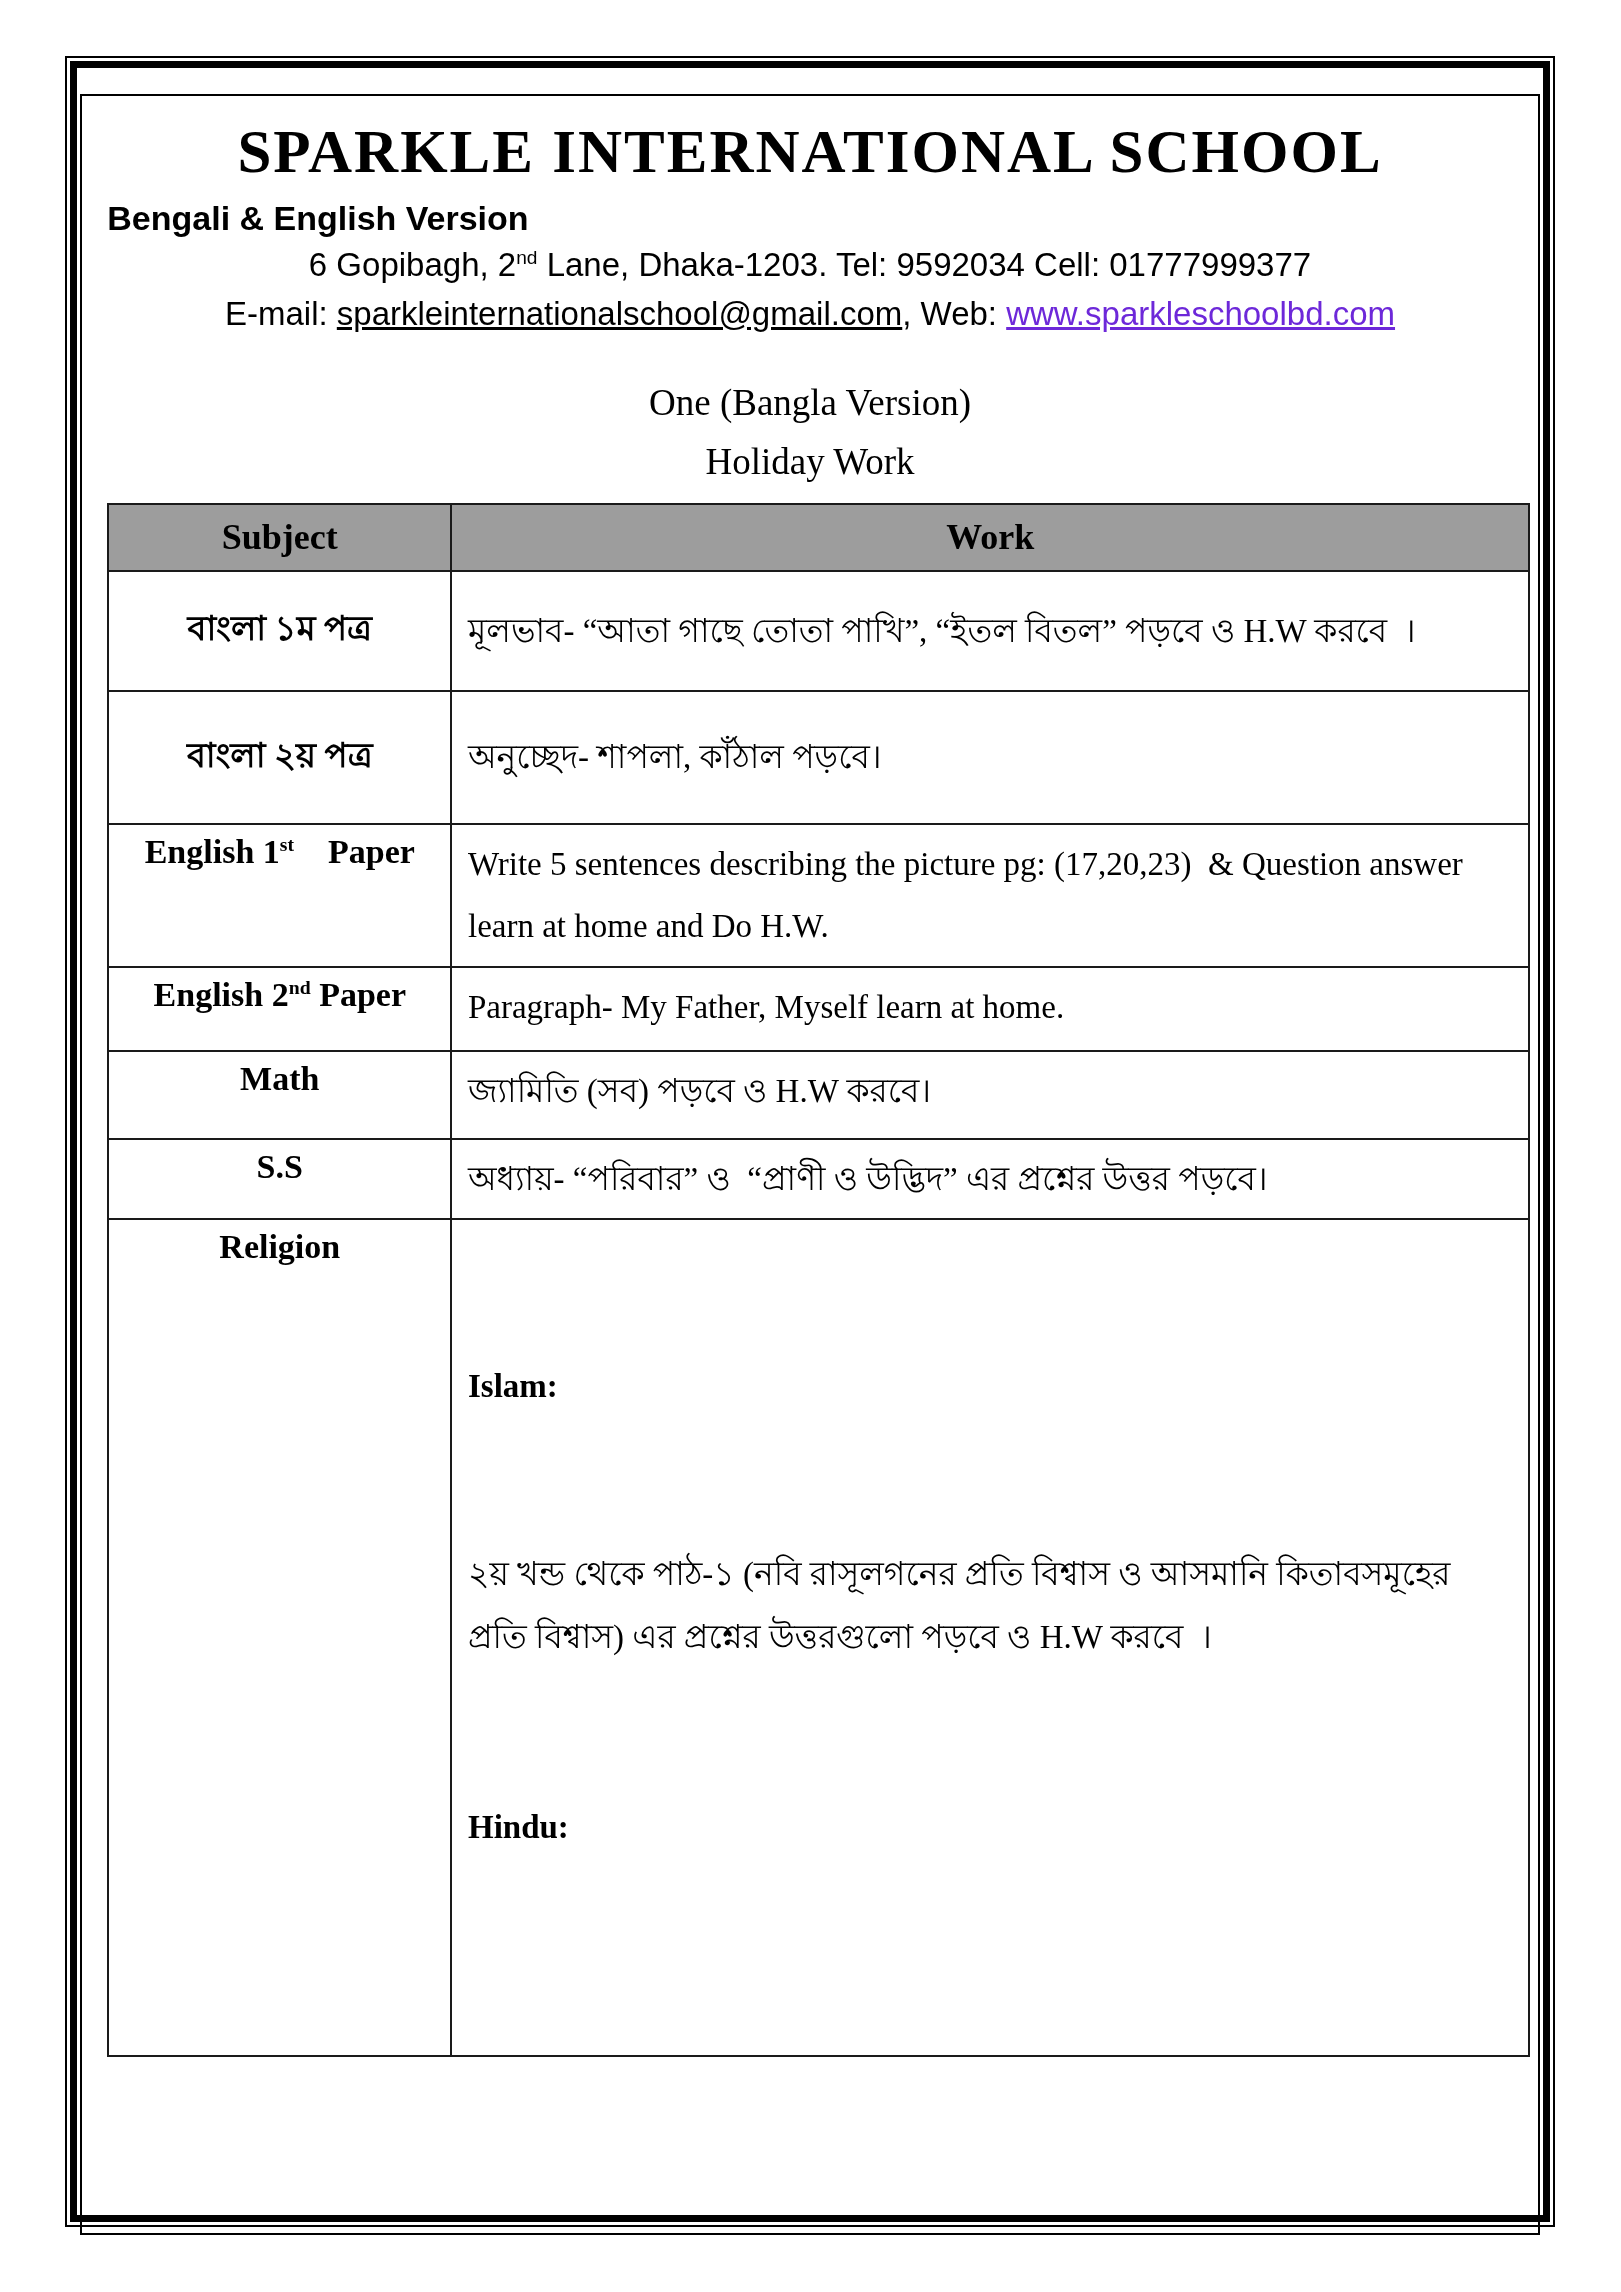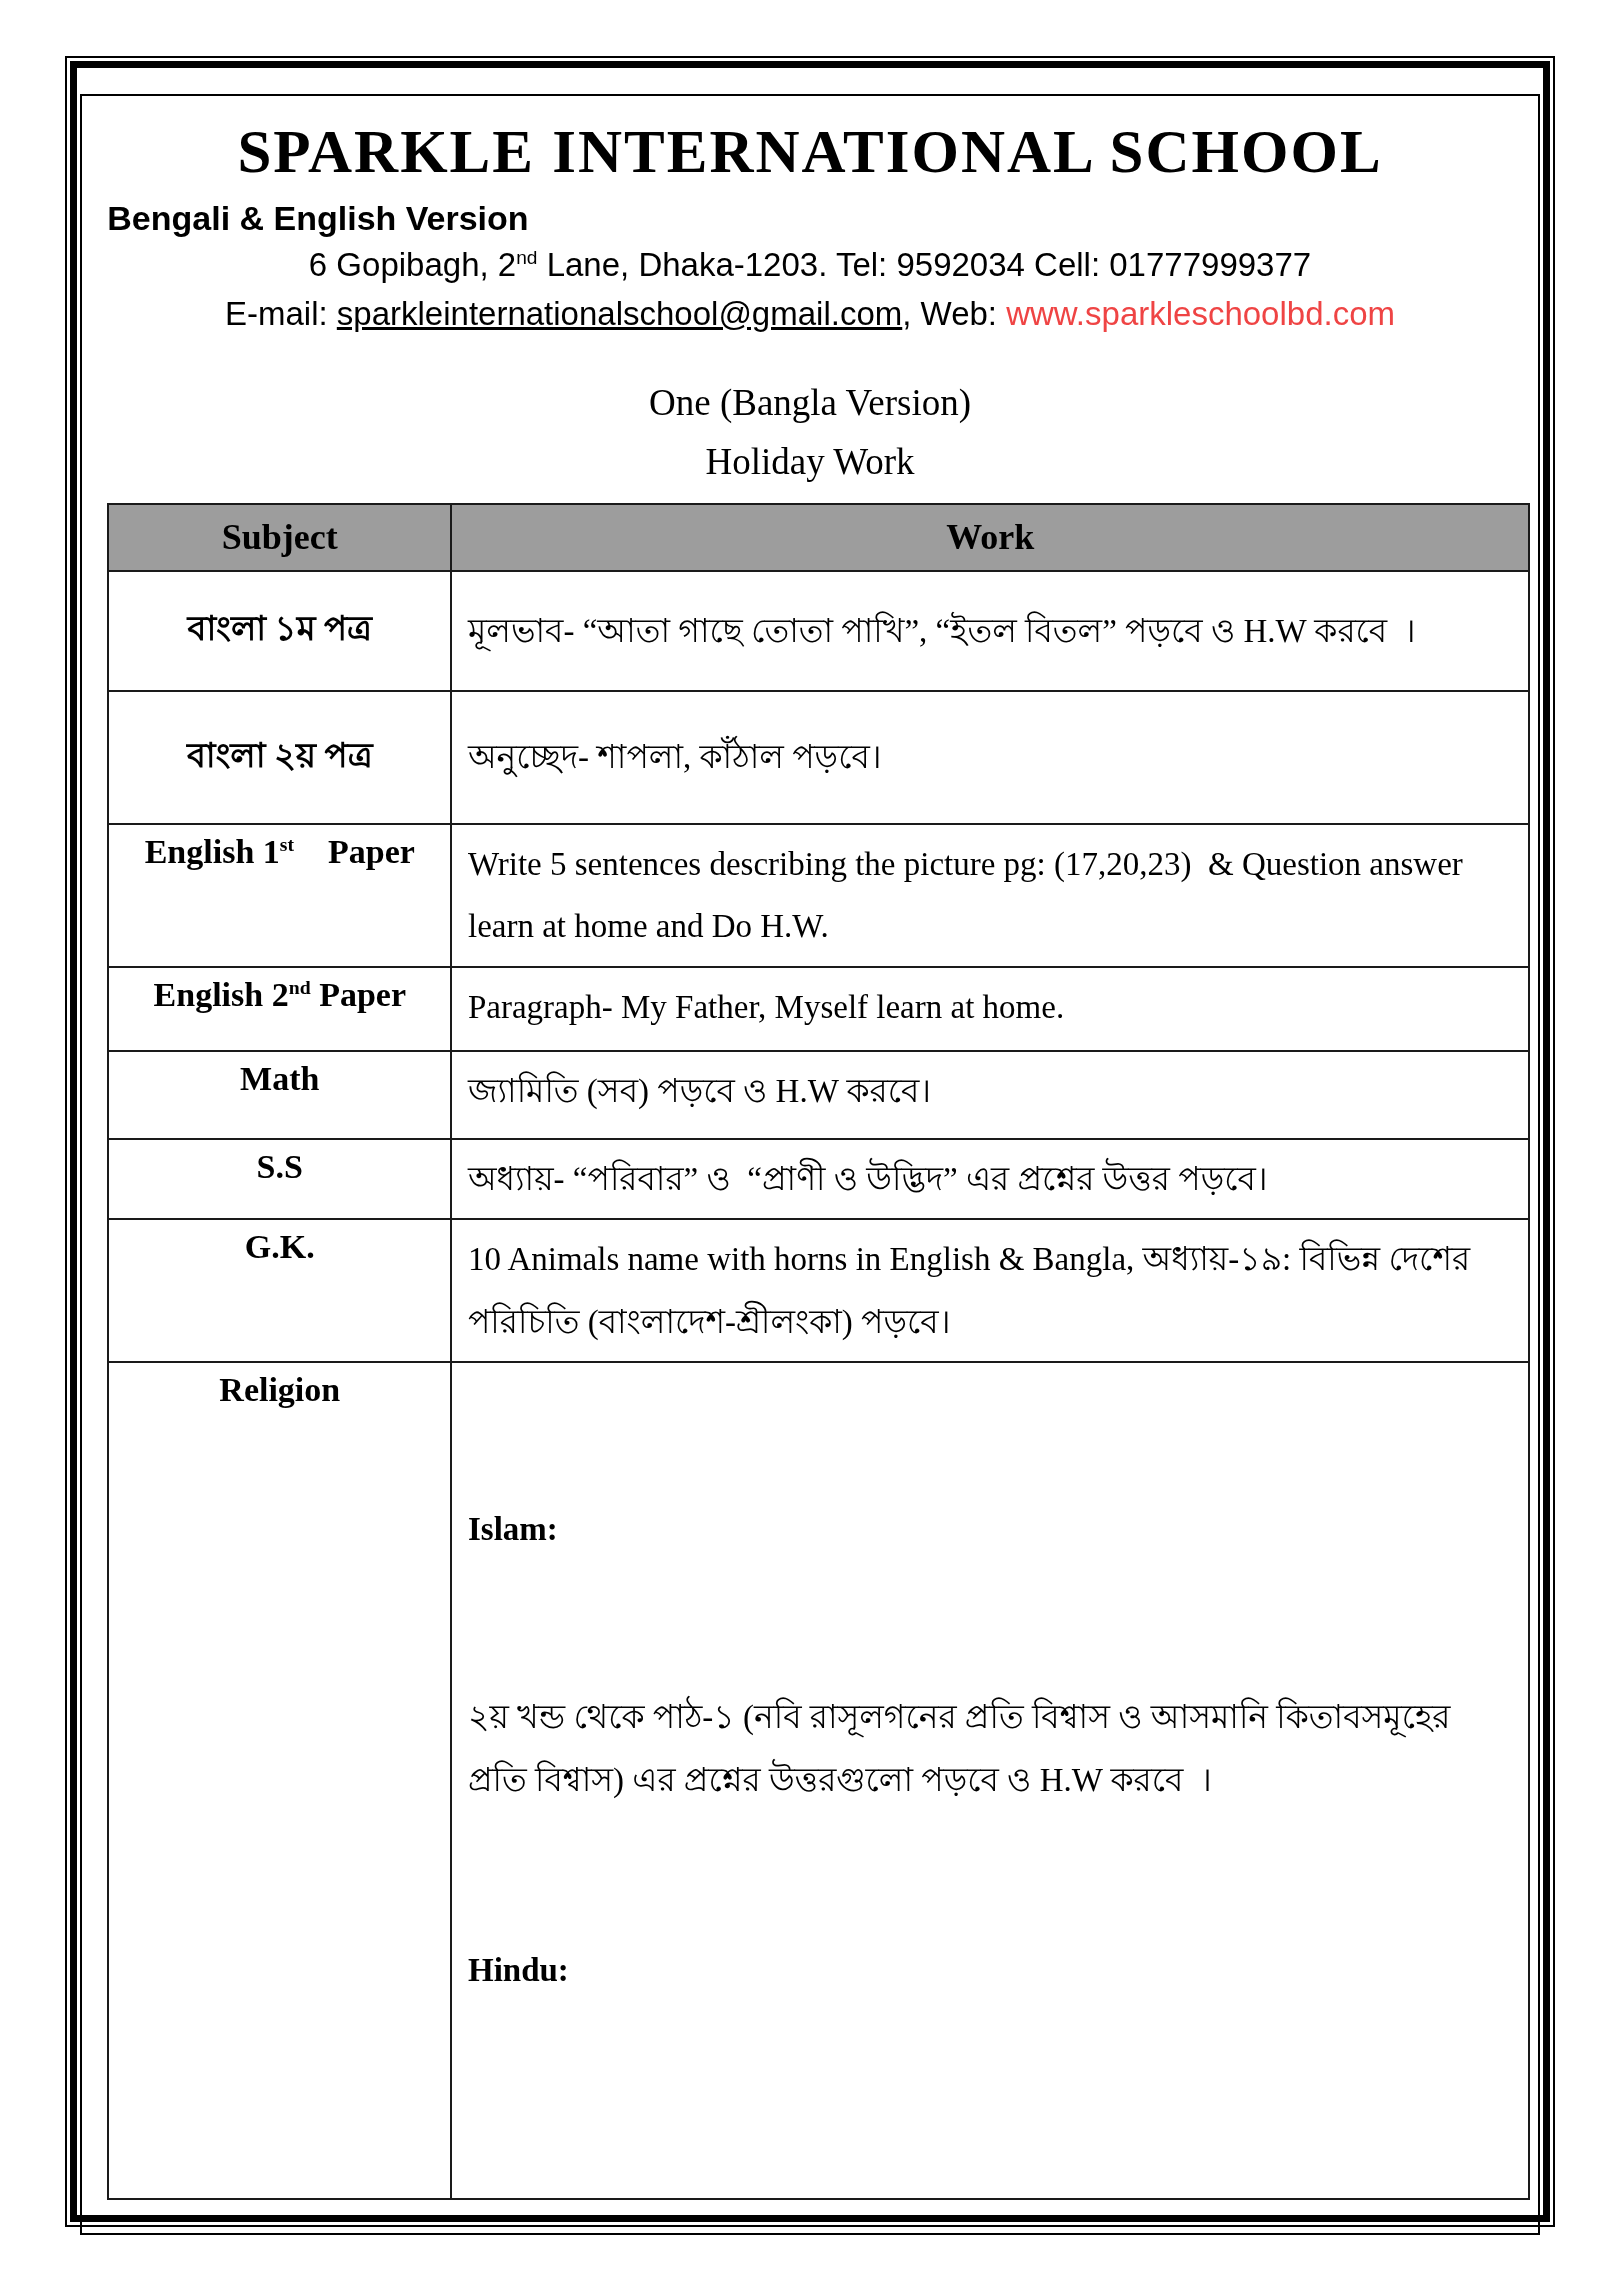--- a/index.html
+++ b/index.html
@@ -26,21 +26,21 @@
   .version-line {
     text-align: left; font-family: "Liberation Sans", sans-serif;
     font-weight: bold; font-size: 34px; margin-top: 11.8px;
   }
   .address-line, .email-line {
     text-align: center; font-family: "Liberation Sans", sans-serif;
     font-size: 33px; margin-top: 5.9px; line-height: 1.3;
   }
   .address-line sup, .subj sup { font-size: 58%; line-height: 0; }
   .email-underlined { text-decoration: underline; color: #000; }
-  .web-link { color: #ef4444; cursor: pointer; }
+  .web-link { color: #6d28d9; text-decoration: underline; cursor: pointer; }
 
   .subtitles {
     text-align: center; font-weight: normal; font-size: 37px;
     margin-top: 37px; line-height: 1.6;
     font-family: "Liberation Serif", serif;
   }
 
   table.work-table {
     border-collapse: collapse;
     width: 1423px;
@@ -127,24 +127,20 @@
           <td class="work">Paragraph- My Father, Myself learn at home.</td>
         </tr>
         <tr class="r4 vtop">
           <td class="subj"><span>Math</span></td>
           <td class="work">জ্যামিতি (সব) পড়বে ও H.W করবে।</td>
         </tr>
         <tr class="r5 vtop">
           <td class="subj"><span>S.S</span></td>
           <td class="work">অধ্যায়- “পরিবার” ও  “প্রাণী ও উদ্ভিদ” এর প্রশ্নের উত্তর পড়বে।</td>
         </tr>
-        <tr class="r6 vtop">
-          <td class="subj"><span>G.K.</span></td>
-          <td class="work">10 Animals name with horns in English &amp; Bangla, অধ্যায়-১৯: বিভিন্ন দেশের পরিচিতি (বাংলাদেশ-শ্রীলংকা) পড়বে।</td>
-        </tr>
         <tr class="r7 vtop">
           <td class="subj"><span>Religion</span></td>
           <td class="work rel-block">
             <p class="rel-label">Islam:</p>
             <p>২য় খন্ড থেকে পাঠ-১ (নবি রাসূলগনের প্রতি বিশ্বাস ও আসমানি কিতাবসমূহের প্রতি বিশ্বাস) এর প্রশ্নের উত্তরগুলো পড়বে ও H.W করবে  ।</p>
             <p class="rel-label">Hindu:</p>
             
           </td>
         </tr>
       </tbody>

